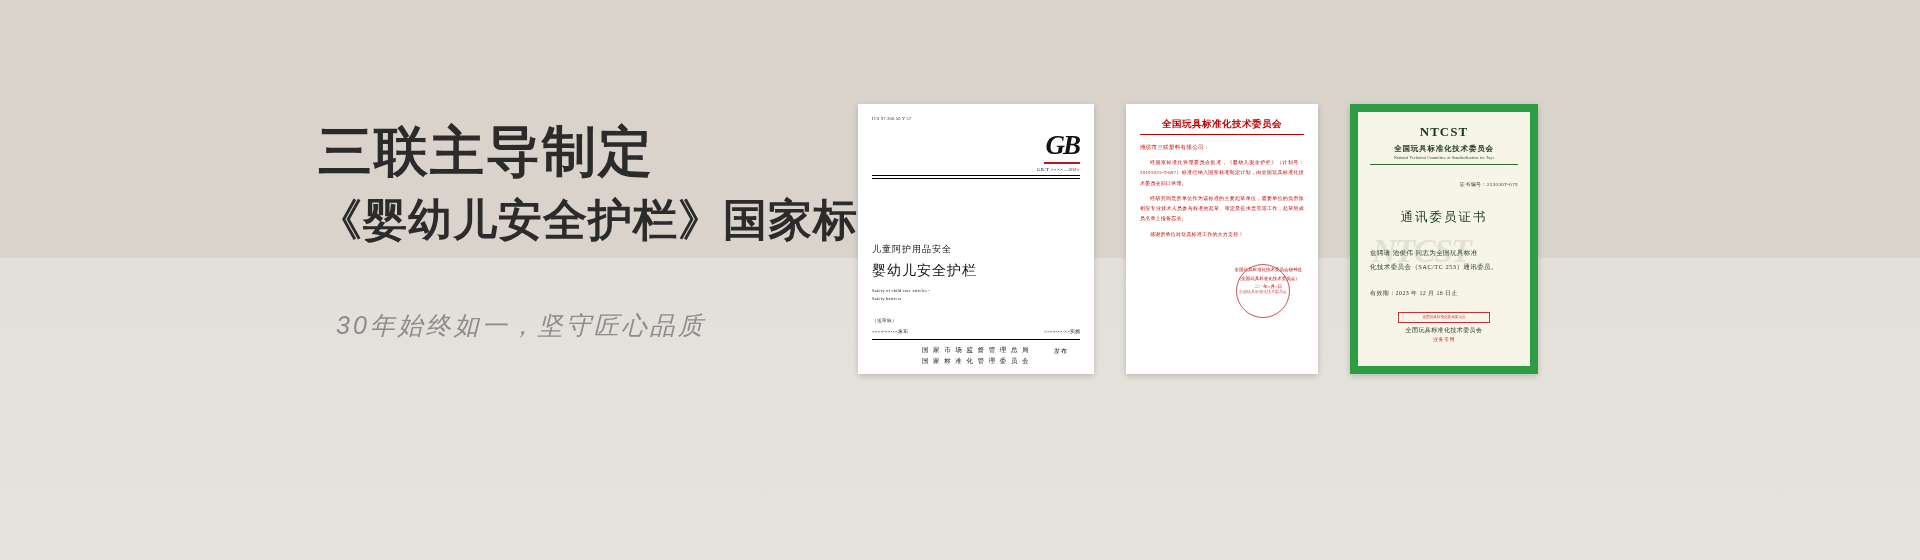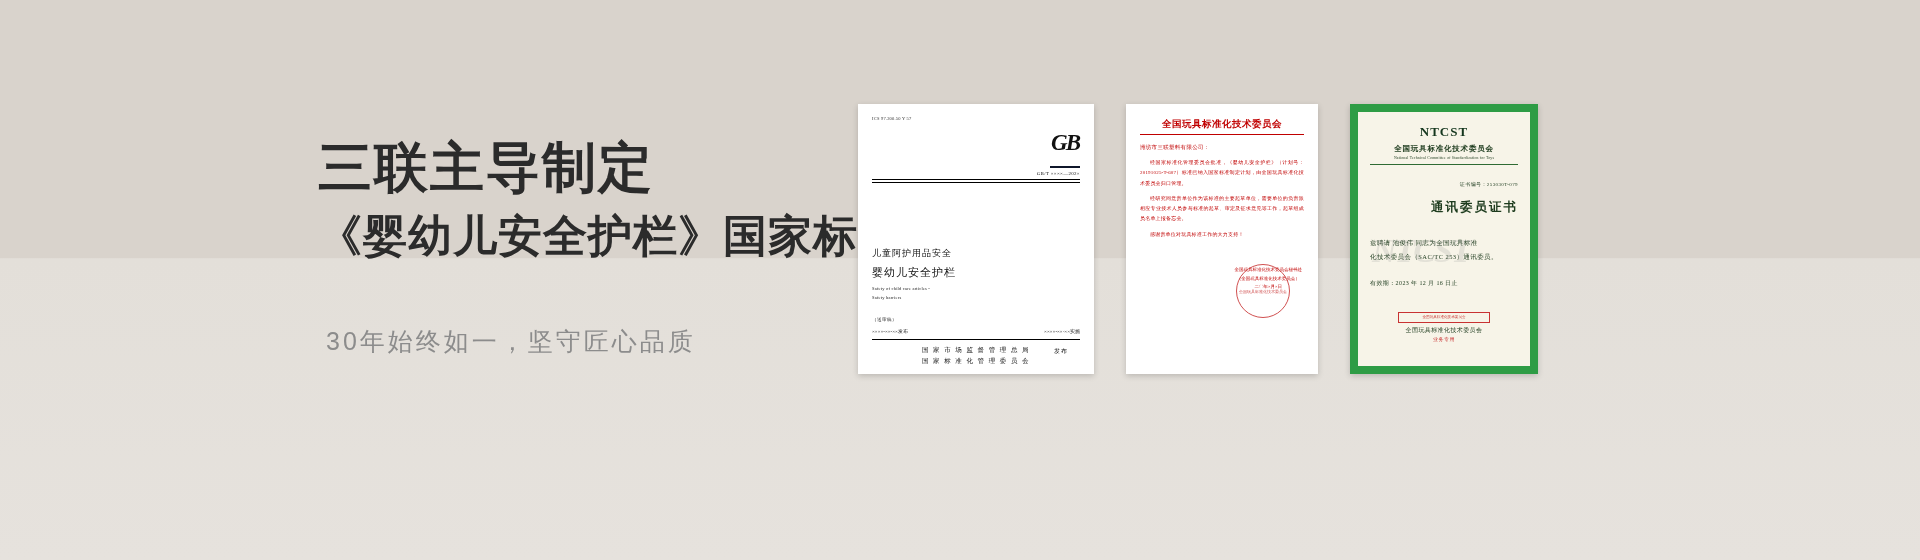--- a/index.html
+++ b/index.html
@@ -17,21 +17,21 @@
     position: relative;
     width: 1920px;
     height: 560px;
     background: linear-gradient(to bottom, #d9d3cc 0%, #d9d3cc 46%, #e3dfd9 46.2%, #e6e2dd 100%);
     overflow: hidden;
   }
   
   .text-block {
     position: absolute;
     left: 318px;
-    top: 136px;
+    top: 120px;
     width: 600px;
   }
   .headline-1 {
     font-size: 54px;
     font-weight: bold;
     color: #2b2b2b;
     letter-spacing: 2px;
     line-height: 1.15;
     white-space: nowrap;
   }
@@ -39,25 +39,26 @@
     margin-top: 12px;
     font-size: 44px;
     font-weight: bold;
     color: #2b2b2b;
     letter-spacing: 1px;
     line-height: 1.2;
     white-space: nowrap;
   }
   .subline {
     margin-top: 62px;
-    margin-left: 8px;
+    margin-left: 18px;
     font-size: 25px;
     color: #8c8c8c;
     letter-spacing: 3px;
     white-space: nowrap;
+    font-style: italic;
   }
   
   .docs {
     position: absolute;
     left: 858px;
     top: 104px;
     display: flex;
     align-items: flex-start;
     gap: 32px;
   }
@@ -82,27 +83,27 @@
     color: #333;
     letter-spacing: 0.2px;
   }
   .d1-gbrow {
     margin-top: 10px;
     display: flex;
     justify-content: flex-end;
     align-items: flex-end;
   }
   .d1-gb {
-    font-size: 23px;
+    font-size: 27px;
     font-weight: bold;
     font-style: italic;
     letter-spacing: -2px;
     line-height: 0.9;
-    border-bottom: 2px solid #0f172a;
-    padding: 0 1px 13px 1px;
+    border-bottom: 2px solid #b91c1c;
+    padding: 0 1px 5px 1px;
   }
   .d1-title {
     margin-top: 4px;
     font-size: 15.5px;
     font-weight: bold;
     letter-spacing: 0.5px;
     text-align: center;
     white-space: nowrap;
   }
   .d1-code {
@@ -115,21 +116,21 @@
     margin-top: 3px;
     border-top: 1.6px solid #000;
     border-bottom: 0.6px solid #000;
     height: 2px;
   }
   .d1-center {
     margin-top: 62px;
     line-height: 1.85;
   }
   .d1-c1 { font-size: 9px; letter-spacing: 1px; }
-  .d1-c2 { font-size: 11px; letter-spacing: 1px; }
+  .d1-c2 { font-size: 14px; letter-spacing: 1px; }
   .d1-c3 { font-size: 4.5px; letter-spacing: 0.2px; margin-top: 3px; color:#222; }
   .d1-c4 { font-size: 4.5px; letter-spacing: 0.2px; color:#222; }
   .d1-c5 { font-size: 4.5px; margin-top: 14px; letter-spacing: 0.5px; color:#222; }
   .d1-dates {
     position: absolute;
     left: 14px;
     right: 14px;
     bottom: 40px;
     display: flex;
     justify-content: space-between;
@@ -263,24 +264,24 @@
     margin-top: 4px;
     border-top: 1px solid #2f6b33;
   }
   .d3-no {
     margin-top: 16px;
     text-align: right;
     font-size: 5px;
     letter-spacing: 0.4px;
   }
   .d3-title {
-    margin-top: 12px;
-    text-align: right;
+    margin-top: 22px;
+    text-align: center;
     font-size: 12.5px;
-    font-weight: bold;
+    font-weight: normal;
     letter-spacing: 2px;
   }
   .d3-body {
     margin-top: 20px;
     font-size: 6.5px;
     line-height: 2.1;
     letter-spacing: 0.4px;
   }
   .d3-valid {
     margin-top: 16px;

